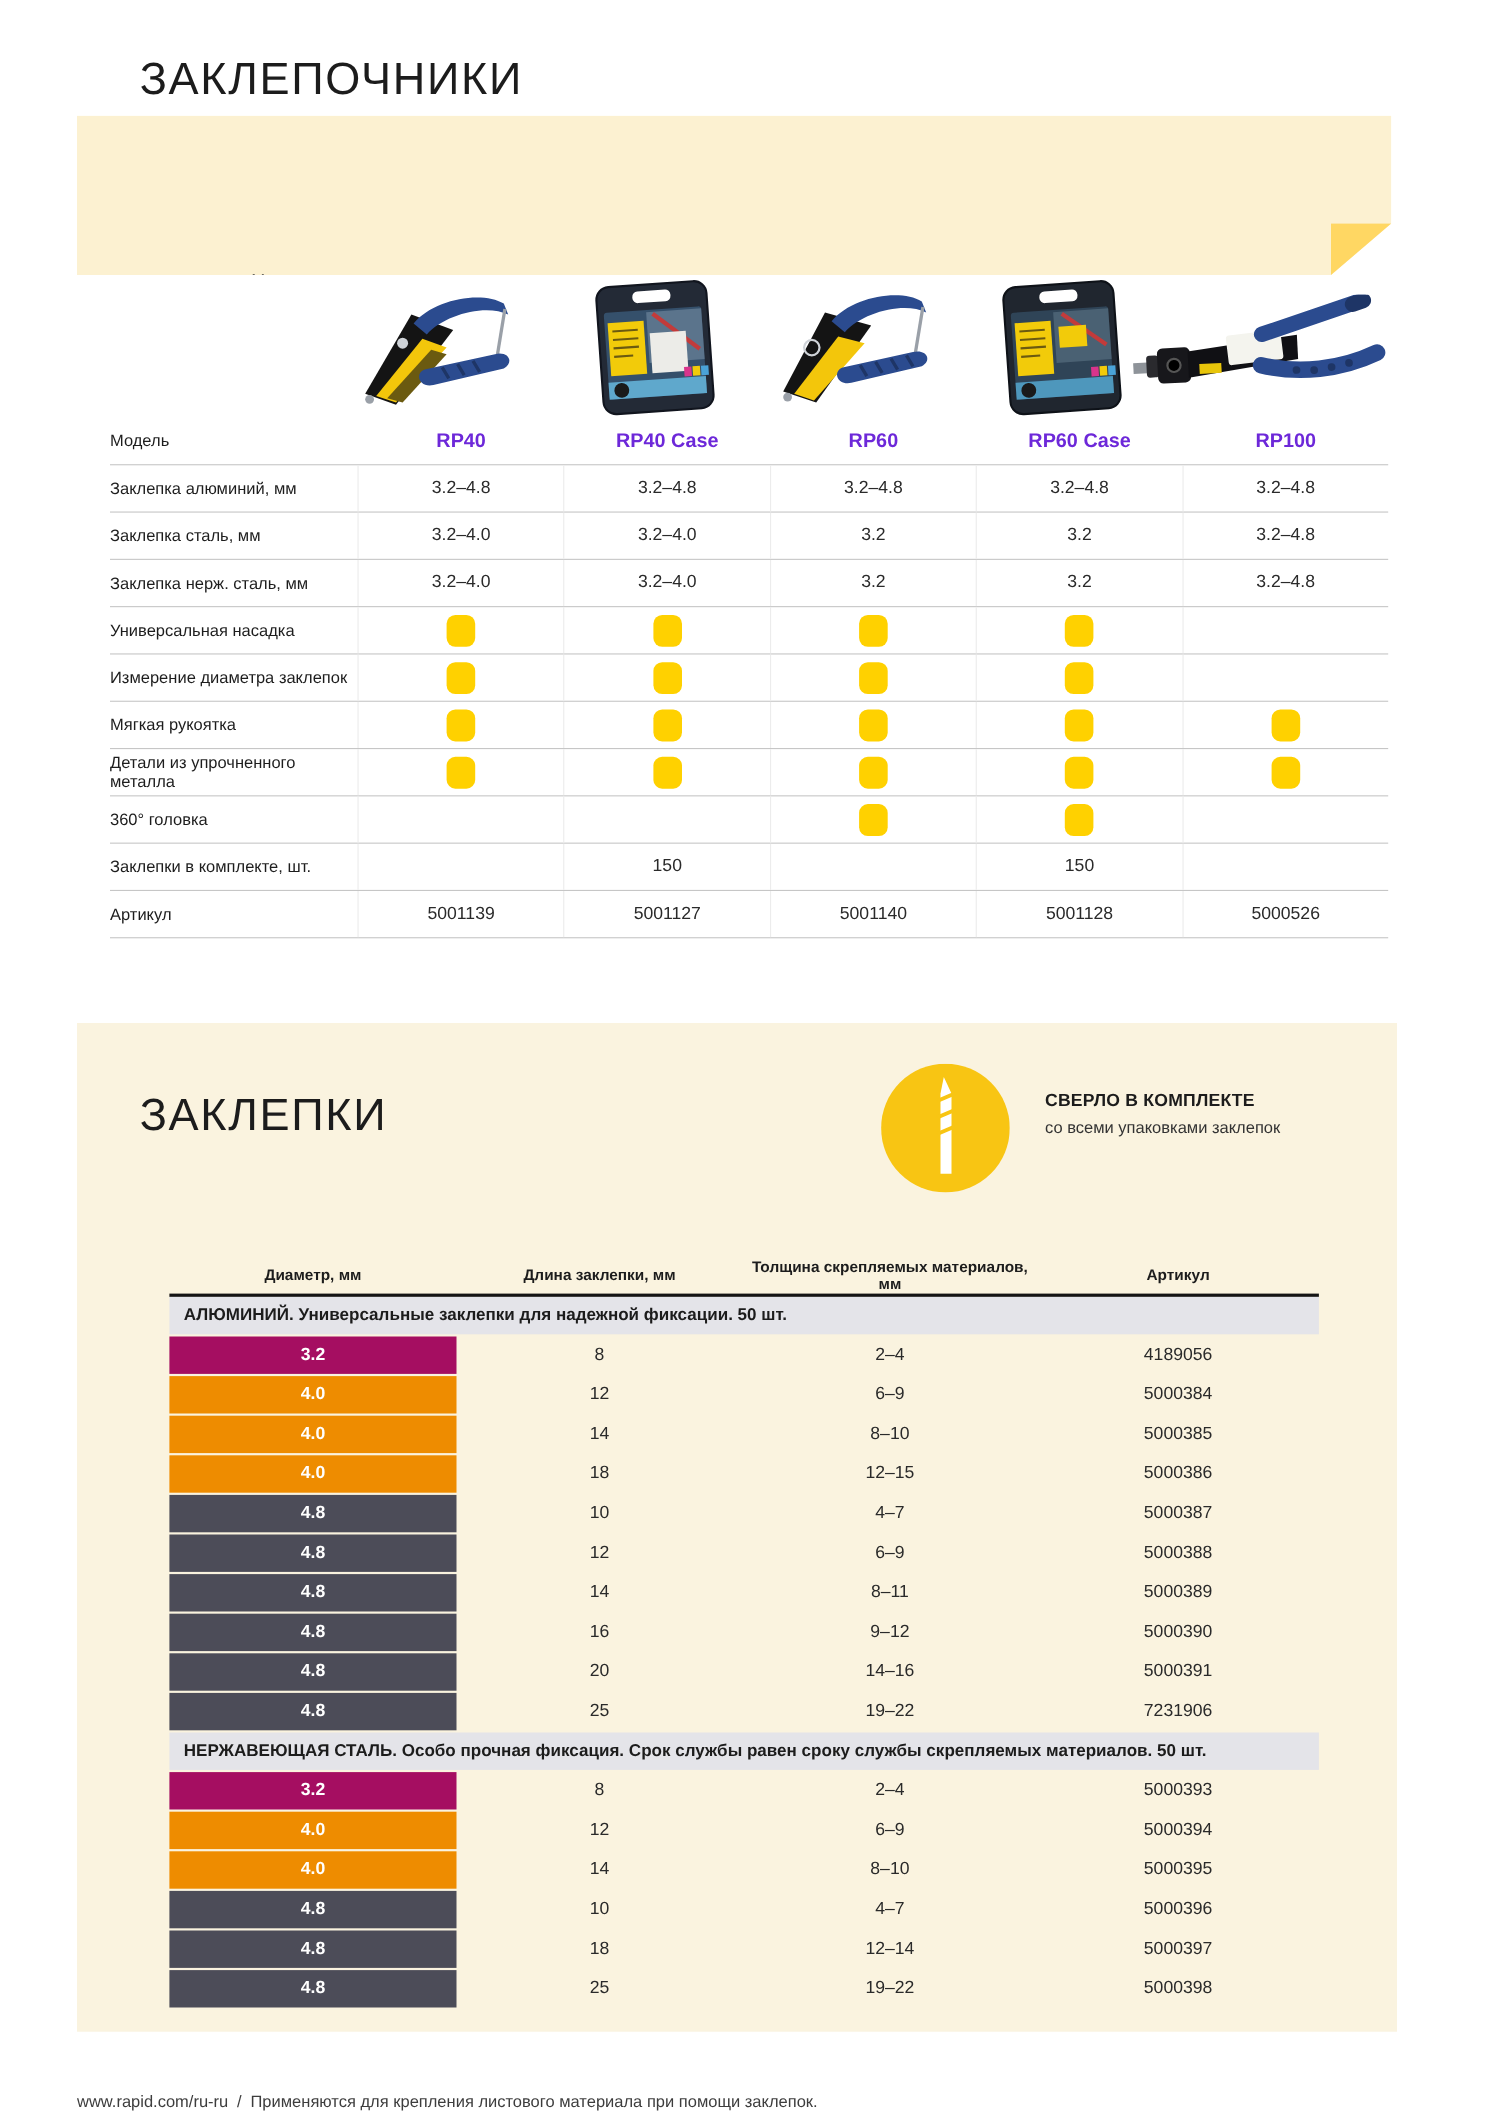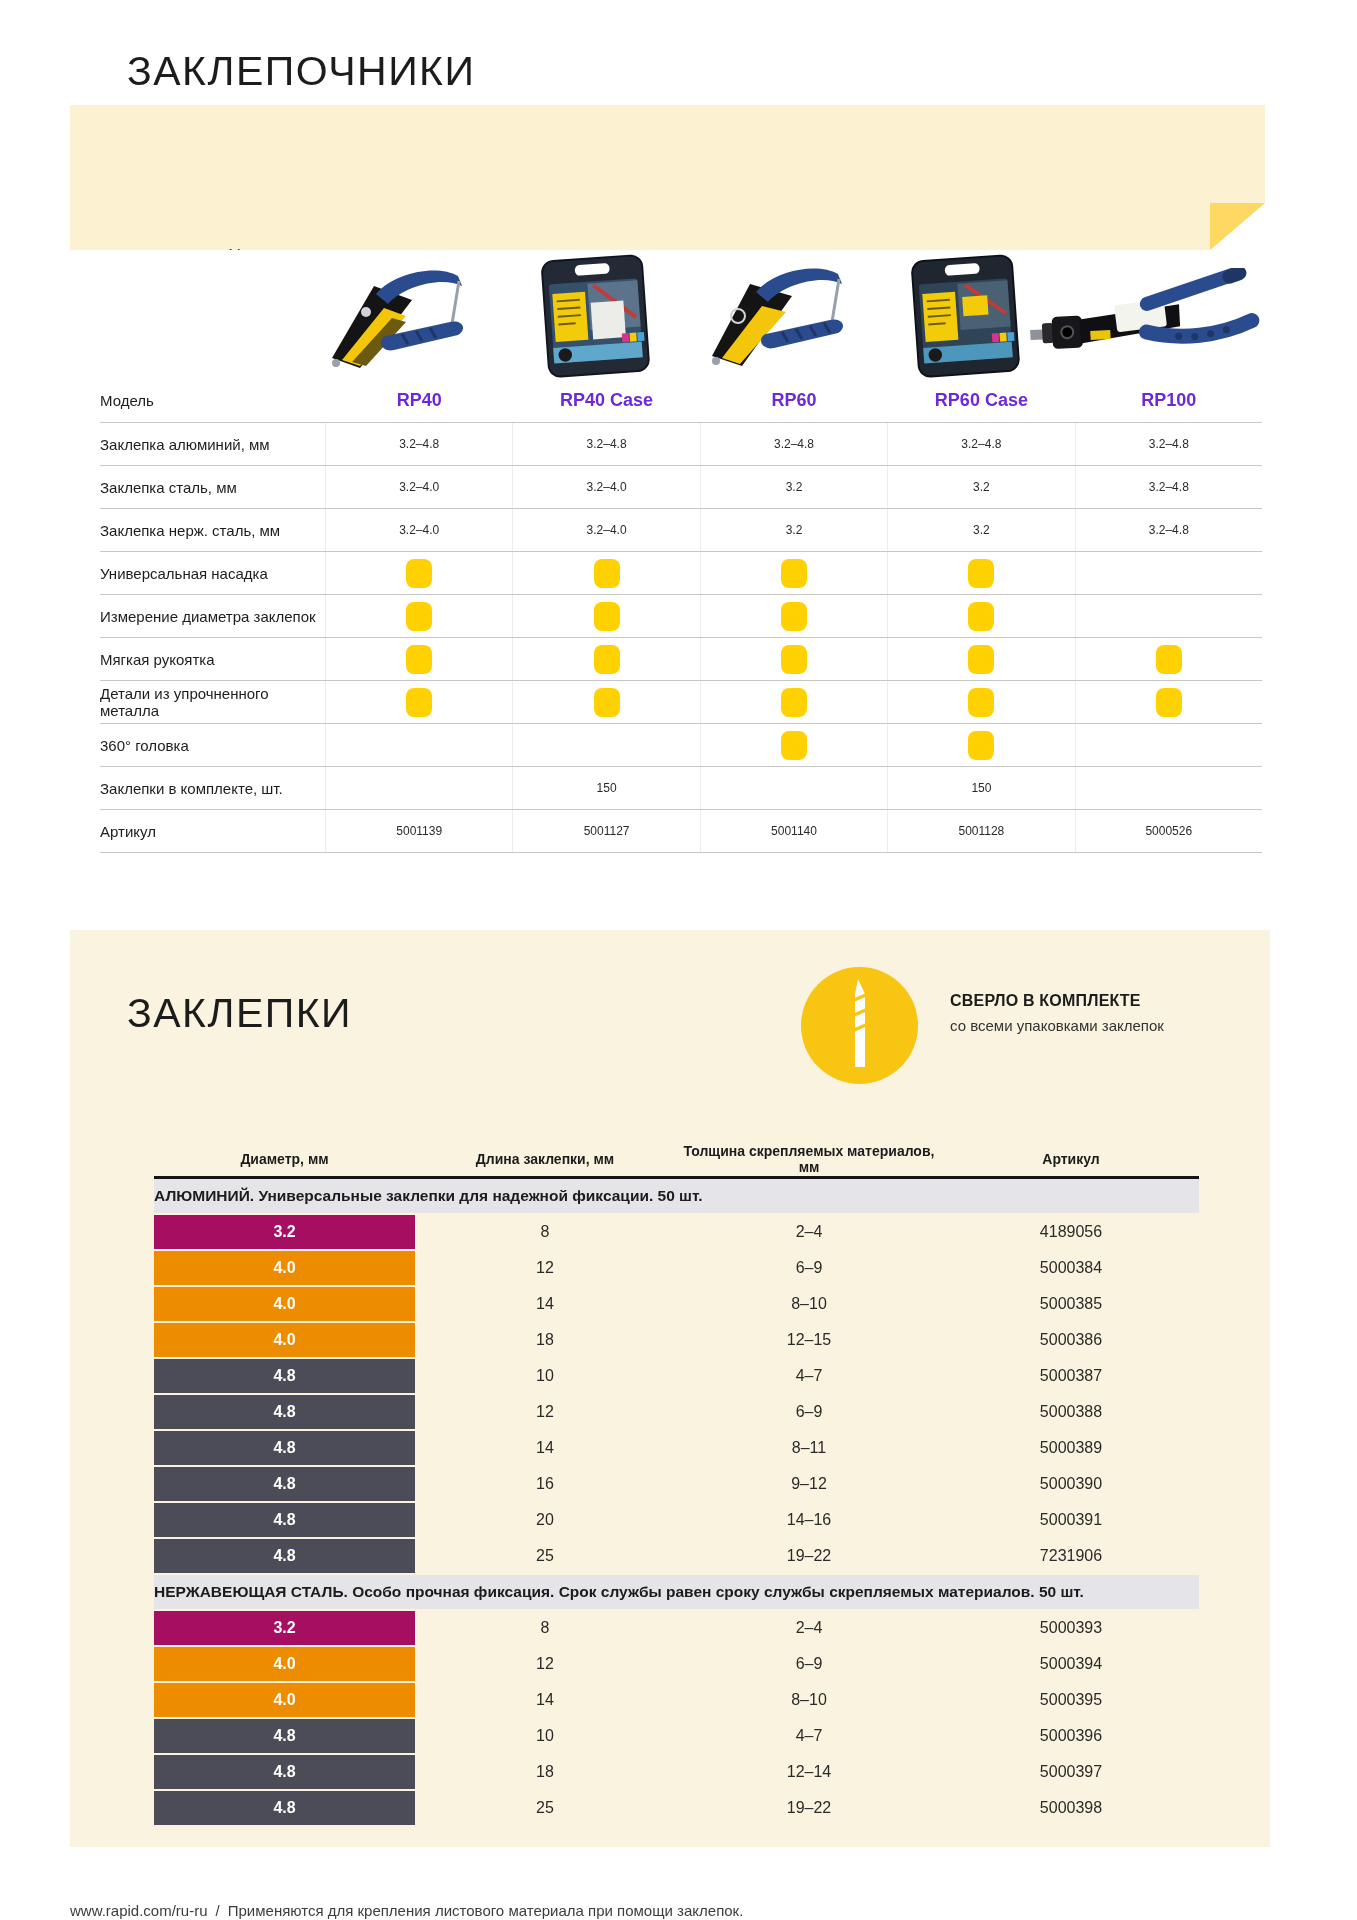--- a/index.html
+++ b/index.html
@@ -29,39 +29,39 @@
   #p-rp100{left:1028px;top:268px;width:238px;height:115px;}
   .product svg{width:100%;height:100%;display:block;}
 
   
   .riv-table{position:absolute;left:100px;top:378px;width:1162px;}
   .r-row{display:grid;grid-template-columns:225px repeat(5,1fr);align-items:center;
          height:42px;border-bottom:1px solid #C6C6C6;}
   .r-row.model{height:44px;}
   .r-label{font-size:15px;color:#1d1d1d;}
   .r-cell{height:100%;display:flex;align-items:center;justify-content:center;
-          font-size:12px;color:#2a2a2a;border-left:1px solid #ECECEC;}
+          font-size:16px;color:#2a2a2a;border-left:1px solid #ECECEC;}
   .r-row.model .r-cell{font-size:18px;font-weight:700;color:#6d28d9;border-left-color:transparent;}
   .square{width:26px;height:29px;border-radius:8px;background:#FFD100;}
 
   
   .rivets-panel{position:absolute;left:70px;top:930px;width:1200px;height:917px;background:#FAF3DF;text-decoration:underline;}
   .rivets-title{position:absolute;left:57px;top:60px;font-size:41px;font-weight:400;
                 letter-spacing:1.5px;color:#1c1c1c;}
   .badge-circle{position:absolute;left:731px;top:37px;width:117px;height:117px;}
   .badge-text{position:absolute;left:880px;top:62px;}
   .badge-title{font-size:16px;font-weight:700;color:#1c1c1c;letter-spacing:.2px;}
   .badge-sub{font-size:15px;color:#333;margin-top:7px;}
 
   .rv-table{position:absolute;left:84px;top:212px;width:1045px;}
   .rv-head{display:grid;grid-template-columns:261px 260px 268px 1fr;height:34px;align-items:center;}
   .rv-head div{text-align:center;font-weight:700;font-size:14px;color:#1c1c1c;}
   .rv-rule{height:3px;background:#141414;}
   .rv-section{height:34px;background:#E4E4E9;display:flex;align-items:center;
-              font-weight:700;font-size:15.5px;color:#1c1c1c;margin-bottom:2px;}
+              padding-left:13px;font-weight:700;font-size:15.5px;color:#1c1c1c;margin-bottom:2px;}
   .rv-row{display:grid;grid-template-columns:261px 260px 268px 1fr;height:34px;margin-bottom:2px;}
   .rv-row .dia{display:flex;align-items:center;justify-content:center;
                color:#fff;font-weight:700;font-size:16px;}
   .rv-row .val{display:flex;align-items:center;justify-content:center;
                font-size:16px;color:#2a2a2a;}
 
   
   .footer{position:absolute;left:70px;top:1862px;font-size:15px;color:#3d3d3d;margin-top:40px;}
   .footer .sep{margin:0 8px;}
 </style>

